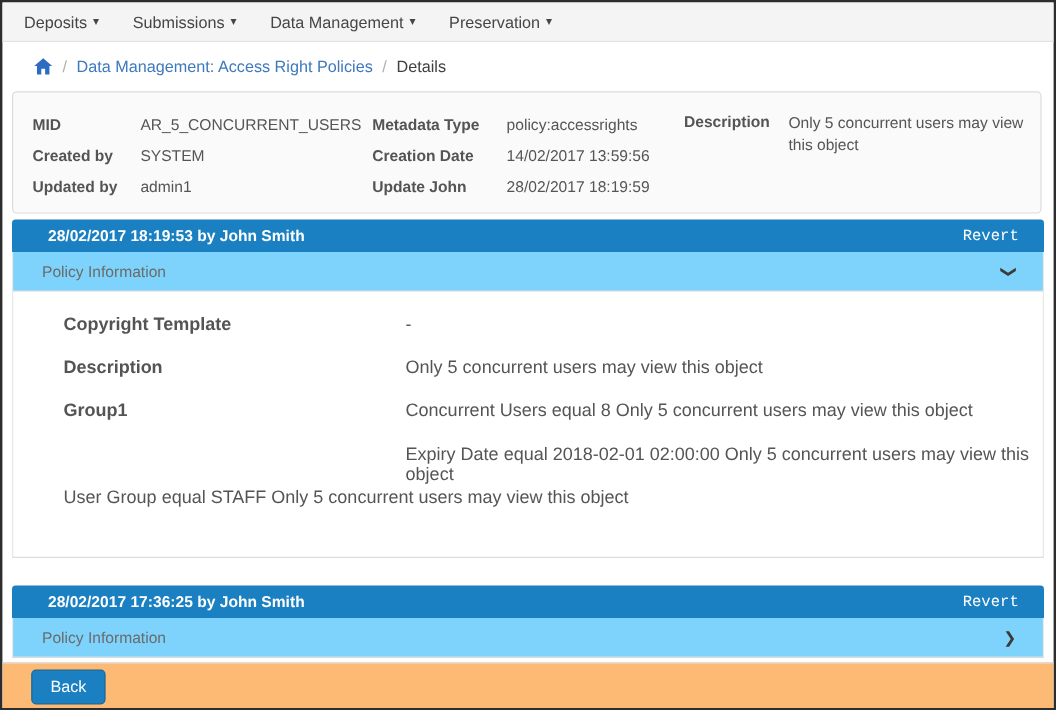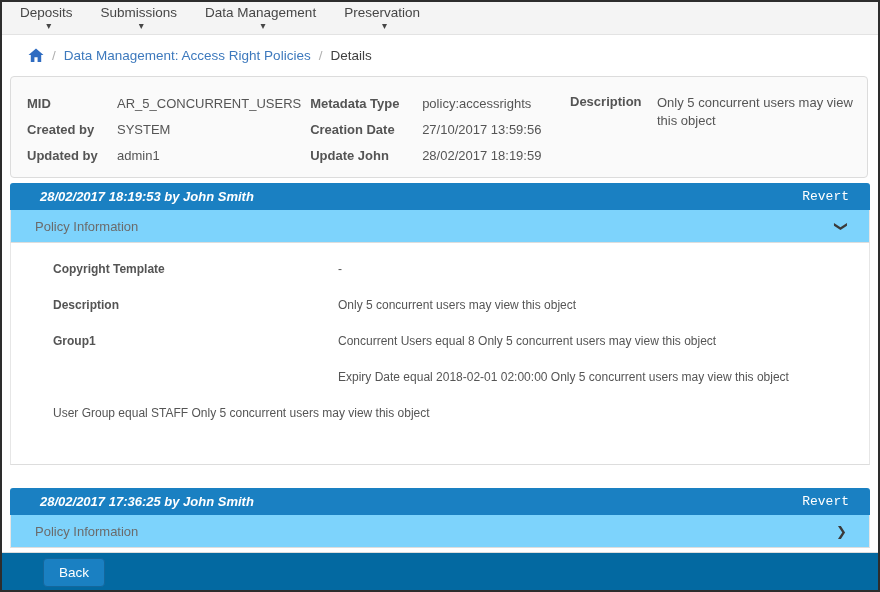--- a/index.html
+++ b/index.html
@@ -21,21 +21,21 @@
 
   
   .navbar{
     height:33px;flex:0 0 33px;
     background:#f4f4f4;
     border-bottom:1px solid #e3e3e3;
     display:flex;align-items:center;
     padding-left:18px;
     font-size:13.5px;color:#464646;
   }
-  .nav-item{display:flex;align-items:center;margin-right:28px;cursor:pointer;flex-direction:column;}
+  .nav-item{display:flex;align-items:center;margin-right:28px;cursor:pointer;}
   .caret{font-size:10px;margin-left:5px;color:#464646;}
   .caret::after{content:"▾";}
 
   
   .breadcrumb{
     height:41px;flex:0 0 41px;
     display:flex;align-items:center;
     padding-left:26px;
     font-size:13.5px;
   }
@@ -71,21 +71,21 @@
   .section{margin:5px 8px 0 8px;}
   .section-2{margin-top:23px;}
   .bar{
     height:27px;
     background:var(--accent);
     border-radius:3px 3px 0 0;
     color:#fff;font-size:13px;
     display:flex;align-items:center;
     padding:0 21px 0 30px;
   }
-  .bar-title{font-weight:bold;font-style:italic;}
+  .bar-title{font-weight:bold;}
   .bar-spacer{flex:1;}
   .revert{color:#fff;cursor:pointer;text-decoration:none;font-weight:normal;font-family:Liberation Mono, monospace;}
   .toggle{
     height:33px;
     background:#7dd3fc;
     border-left:1px solid #e6e6e6;border-right:1px solid #e6e6e6;
     border-bottom:1px solid var(--border);
     display:flex;align-items:center;
     padding:0 22px 0 24px;
     font-size:13px;color:#6b6b6b;
@@ -96,34 +96,34 @@
   .chev-down{display:inline-block;transform:rotate(90deg);}
   .chev-down::after{content:"❯";}
   .chev-right::after{content:"❯";}
 
   .content{
     height:222px;
     background:#fff;
     border-left:1px solid #e6e6e6;border-right:1px solid #e6e6e6;
     border-bottom:1px solid var(--border);
     padding:14px 0 0 42px;
-    font-size:12px;
+    font-size:15px;
   }
   .row{display:flex;height:36px;align-items:flex-start;padding-top:5px;}
   .r-label{font-weight:bold;color:#545454;width:285px;flex:0 0 285px;}
   .r-value{color:#555;}
   .r-value.bold{font-weight:bold;}
 
   
   .footer{
     margin-top:4px;
     flex:1;
-    background:#0369a1;
+    background:#fdba74;
     border-top:1px solid #ddd;
-    padding:5px 0 0 41px;
+    padding:5px 0 0 24px;
   }
   .back-btn{
     background:var(--accent);
     border:1px solid #14679c;
     border-radius:4px;
     color:#fff;font-size:13.5px;
     font-family:"Liberation Sans","DejaVu Sans",sans-serif;
     padding:6px 15px;
     cursor:pointer;
   }
@@ -179,21 +179,21 @@
         <span class="m-value">admin1</span>
       </div>
     </div>
     <div class="meta-col meta-col-2">
       <div class="meta-row">
         <span class="m-label">Metadata Type</span>
         <span class="m-value">policy:accessrights</span>
       </div>
       <div class="meta-row">
         <span class="m-label">Creation Date</span>
-        <span class="m-value">27/10/2017 13:59:56</span>
+        <span class="m-value">14/02/2017 13:59:56</span>
       </div>
       <div class="meta-row">
         <span class="m-label">Update John</span>
         <span class="m-value">28/02/2017 18:19:59</span>
       </div>
     </div>
     <div class="meta-col meta-col-3">
       <div class="meta-row">
         <span class="m-label">Description</span>
         <span class="m-value">Only 5 concurrent users may view this object</span>

